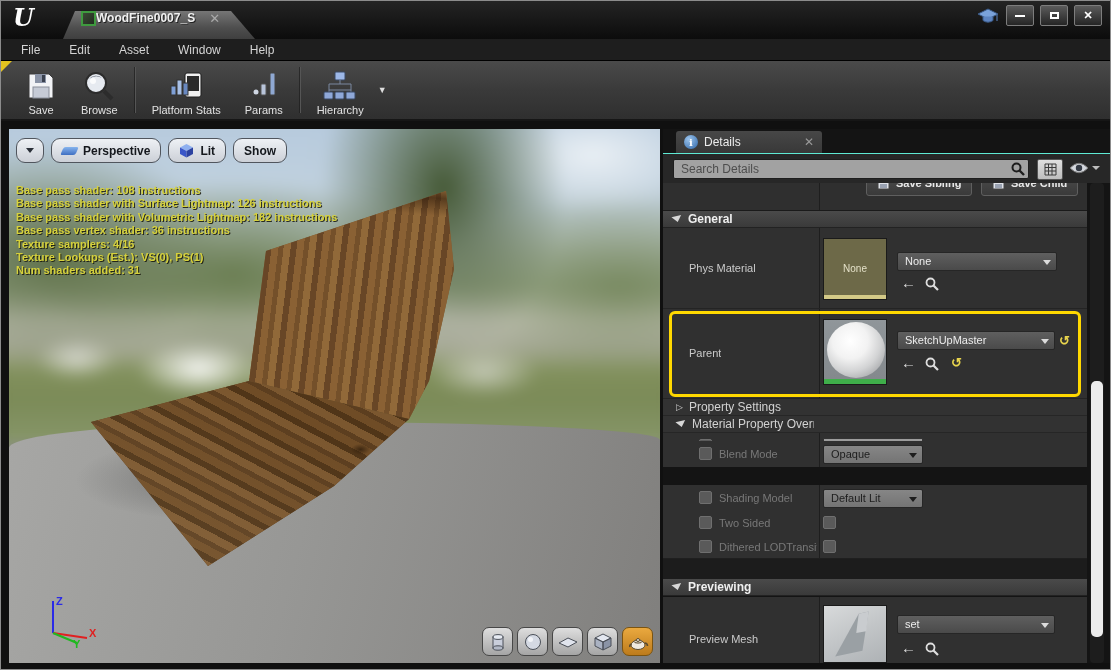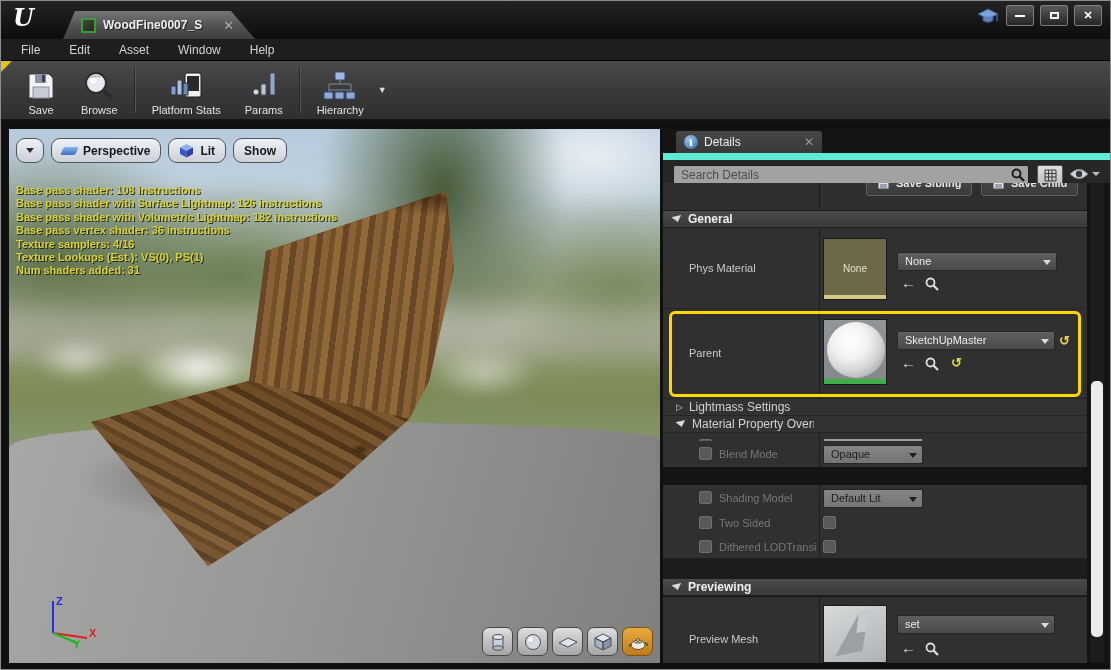--- a/index.html
+++ b/index.html
@@ -2,21 +2,21 @@
 <html><head>
 <meta charset="utf-8">
 <style>
   * { margin:0; padding:0; box-sizing:border-box; }
   body { font-family:"Liberation Sans", sans-serif; background:#000; }
   .window { position:relative; width:1111px; height:670px; background:#101010; overflow:hidden; border:1px solid #8c8c8c; }
 
   
   .titlebar { position:absolute; left:0; top:0; width:100%; height:38px; background:linear-gradient(#242424,#0c0c0c); }
   .ue-logo { position:absolute; left:12px; top:2px; color:#fff; font-family:"DejaVu Serif", serif; font-style:italic; font-weight:bold; font-size:24px; }
-  .asset-tab { position:absolute; left:60px; top:10px; width:198px; height:28px; background:linear-gradient(#767676,#4e4e4e 60%,#3f3f3f); clip-path:polygon(14px 0, calc(100% - 28px) 0, calc(100% - 4px) 100%, 2px 100%); display:flex; align-items:center; padding-left:20px; gap:7px; }
+  .asset-tab { position:absolute; left:60px; top:10px; width:198px; height:28px; background:linear-gradient(#767676,#4e4e4e 60%,#3f3f3f); clip-path:polygon(14px 0, calc(100% - 28px) 0, calc(100% - 4px) 100%, 2px 100%); display:flex; align-items:flex-start; padding-left:20px; gap:0; }
   .asset-icon { width:15px; height:15px; background:linear-gradient(135deg,#3c4a36,#222c20); border:2px solid #3f9a3f; }
   .asset-tab-label { color:#f0f0f0; font-size:12px; font-weight:bold; text-shadow:1px 1px 0 #222; }
   .tab-close { color:#aaa; font-size:13px; margin-left:14px; }
   .titlebar-right { position:absolute; right:8px; top:4px; display:flex; align-items:center; gap:6px; }
   .winbtn { width:28px; height:21px; background:linear-gradient(#5b5b5b,#252525); border:1px solid #7d7d7d; border-radius:2px; display:flex; align-items:center; justify-content:center; color:#fff; font-size:11px; font-weight:bold; }
   .minbar { width:10px; height:2px; background:#fff; }
   .restbox { width:9px; height:7px; border:2px solid #fff; }
 
   
   .menubar { position:absolute; left:0; top:38px; width:100%; height:22px; background:#1e1e1e; display:flex; align-items:center; padding-left:15px; gap:19px; border-bottom:1px solid #000; }
@@ -82,21 +82,21 @@
   .mesh-btns { position:absolute; right:7px; bottom:7px; display:flex; gap:4px; }
   .meshbtn { width:31px; height:29px; border-radius:7px; background:linear-gradient(#dedede,#a5a5a5); border:1px solid #474747; display:flex; align-items:center; justify-content:center; }
   .meshbtn.selected { background:linear-gradient(#eaa93f,#bd7b1c); border-color:#7c5410; }
 
   
   .details { position:absolute; left:662px; top:128px; width:447px; height:534px; background:#141414; font-size:11px; }
   .d-tab { position:absolute; left:13px; top:2px; width:146px; height:22px; background:linear-gradient(#474747,#383838); border-radius:3px 3px 0 0; display:flex; align-items:center; gap:6px; padding:0 8px; }
   .info-i { width:14px; height:14px; border-radius:50%; background:radial-gradient(circle at 35% 30%, #9cc4ec, #2e66a8); color:#fff; font-size:10px; font-weight:bold; font-family:"DejaVu Serif",serif; display:flex; align-items:center; justify-content:center; }
   .d-tab-label { color:#ececec; font-size:12px; flex:1; }
   .d-close { color:#9a9a9a; font-size:12px; }
-  .d-search-row { position:absolute; left:0; top:24px; width:100%; height:30px; background:#272727; border-top:7px solid #5eead4; }
+  .d-search-row { position:absolute; left:0; top:24px; width:100%; height:30px; background:#272727; border-top:1px solid #5eead4; }
   .d-search { position:absolute; left:10px; top:5px; width:356px; height:20px; background:#a2a2a2; border:1px solid #1e1e1e; border-radius:2px; font-size:12px; color:#222; padding:0 24px 0 7px; font-family:"Liberation Sans",sans-serif; }
   .d-search::placeholder { color:#4e4e4e; }
   .search-mag { position:absolute; left:348px; top:8px; }
   .grid-btn { position:absolute; left:374px; top:5px; width:26px; height:21px; background:linear-gradient(#e0e0e0,#bdbdbd); border:1px solid #555; border-radius:2px; display:flex; align-items:center; justify-content:center; }
   .eye-wrap { position:absolute; left:406px; top:8px; display:flex; align-items:center; gap:3px; }
   .eye-dd { width:0;height:0;border-left:4px solid transparent;border-right:4px solid transparent;border-top:4px solid #bdbdbd; }
 
   .d-row { position:absolute; left:0; width:424px; background:#303030; }
   .has-div::after { content:""; position:absolute; left:156px; top:0; bottom:0; width:1px; background:#1e1e1e; }
   .clip-row { top:54px; height:28px; background:#2f2f2f; overflow:hidden; border-bottom:1px solid #1a1a1a;padding-left:33px; }
@@ -384,21 +384,21 @@
       <svg style="position:absolute; left:262px; top:48px;" width="14" height="14">
           <circle cx="5.5" cy="5.5" r="4" fill="none" stroke="#dedede" stroke-width="1.8"></circle>
           <line x1="8.5" y1="8.5" x2="13" y2="13" stroke="#dedede" stroke-width="2.2"></line>
         </svg>
       <span class="reset" style="left:288px; top:47px;">↺</span>
     </div>
     <div class="hl-box"></div>
 
     <div class="cat-row" style="top:270px;">
       <span class="tri-col">▷</span>
-      <span>Lightmass Settings</span>
+      <span>Property Settings</span>
     </div>
     <div class="cat-row" style="top:287px;">
       <span class="tri-exp"></span>
       <span style="width:122px; overflow:hidden; white-space:nowrap;">Material Property Overrides</span>
     </div>
 
     <div class="d-row has-div" style="top:304px; height:26px;">
       <span class="chk" style="left:36px; top:6px;"></span>
       <span class="rowlabel dim" style="left:56px; top:7px; width:98px;">Opacity Mask Clip Value</span>
       <span class="vfield" style="left:160px; top:5px; width:100px;">0.3333</span>

